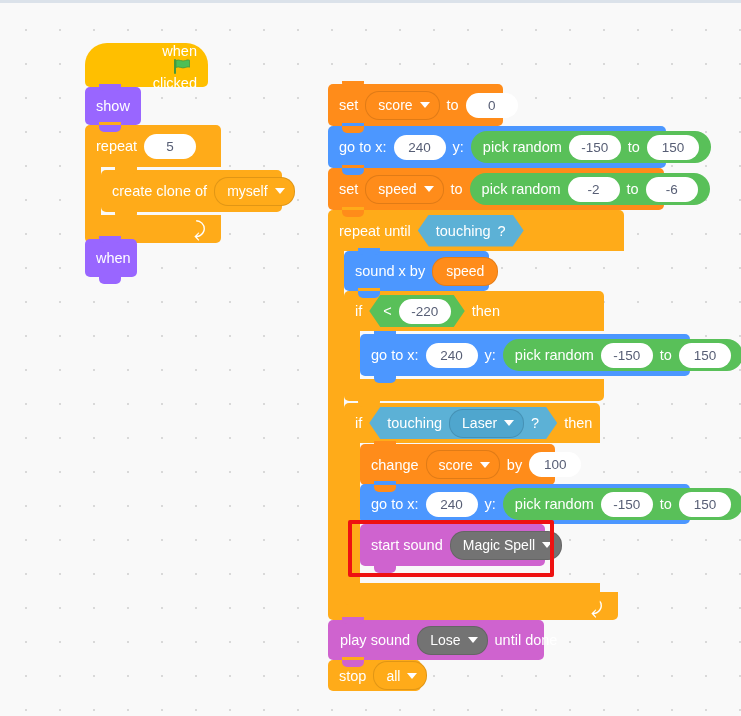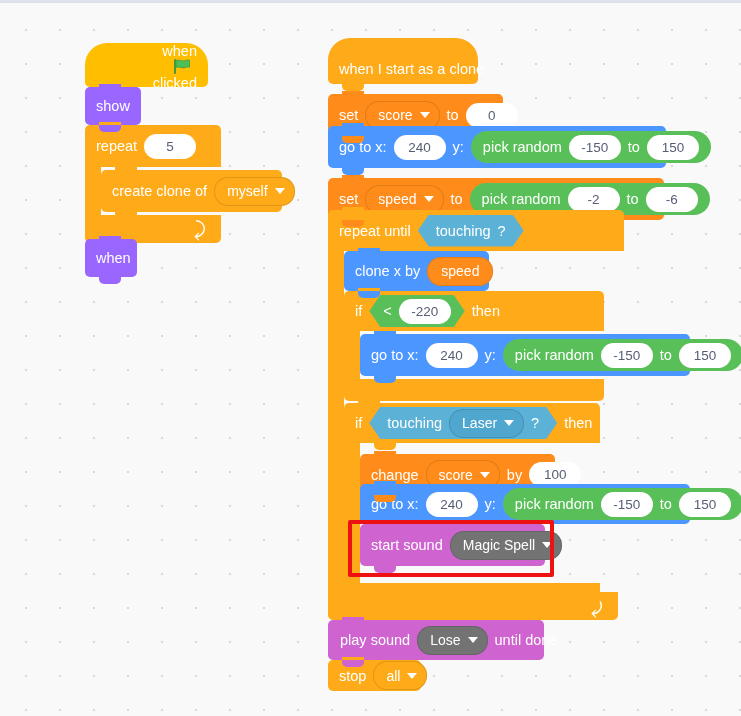--- a/index.html
+++ b/index.html
@@ -90,21 +90,21 @@
   }
 
   
   .c-events   { background: #FFBF00; }
   .c-control  { background: #FFAB19; }
   .c-motion   { background: #4C97FF; }
   .c-looks    { background: #9966FF; }
   .c-sound    { background: #CF63CF; }
   .c-sensing  { background: #5CB1D6; }
   .c-operator { background: #59C059; }
-  .c-variable { background: #FF8C1A; margin-top: 10px; }
+  .c-variable { background: #FF8C1A; }
 
   
   .num {
     background: #ffffff;
     color: #575E75;
     border-radius: 13px;
     height: 25px;
     min-width: 32px;
     padding: 0 10px;
     display: inline-flex;
@@ -285,23 +285,20 @@
     <span class="drop d-control">
       <span>myself</span>
       <span class="caret"></span>
     </span>
   </div>
 
   <div class="blk stack c-looks" style="left:85px; top:236px; width:52px;">
     <span>when</span>
   </div>
 
-  <div class="hat c-control" style="left:328px; top:35px; width:150px; height:46px;">
-    <span>when I start as a clone</span>
-  </div>
 
   <div class="blk stack c-variable" style="left:328px; top:81px; width:175px; height:42px;">
     <span>set</span>
     <span class="drop d-variable">
       <span>score</span>
       <span class="caret"></span>
     </span>
     <span>to</span>
     <span class="num">0</span>
   </div>
@@ -342,21 +339,21 @@
       </span>
     </div>
     <div class="cspine c-control" style="left:0; top:41px; height:341px;"></div>
     <div class="cmouth-notch c-control" style="left:30px; top:41px;"></div>
     <div class="carm bottom nonotch c-control" style="left:0; top:382px; width:290px; height:28px;">
       <span class="loop-arrow">⤹</span>
     </div>
   </div>
 
   <div class="blk stack c-motion" style="left:344px; top:248px; width:145px; height:40px;">
-    <span>clone x by</span>
+    <span>sound x by</span>
     <span class="varoval">speed</span>
   </div>
 
   <div class="cwrap" style="left:344px; top:288px;">
     <div class="carm top c-control" style="left:0; top:0; width:260px; height:40px;">
       <span>if</span>
       <span class="boolean hexfull c-operator" style="padding-left:14px;padding-right:14px;">
         <span>&lt;</span>
         <span class="num">-220</span>
       </span>

